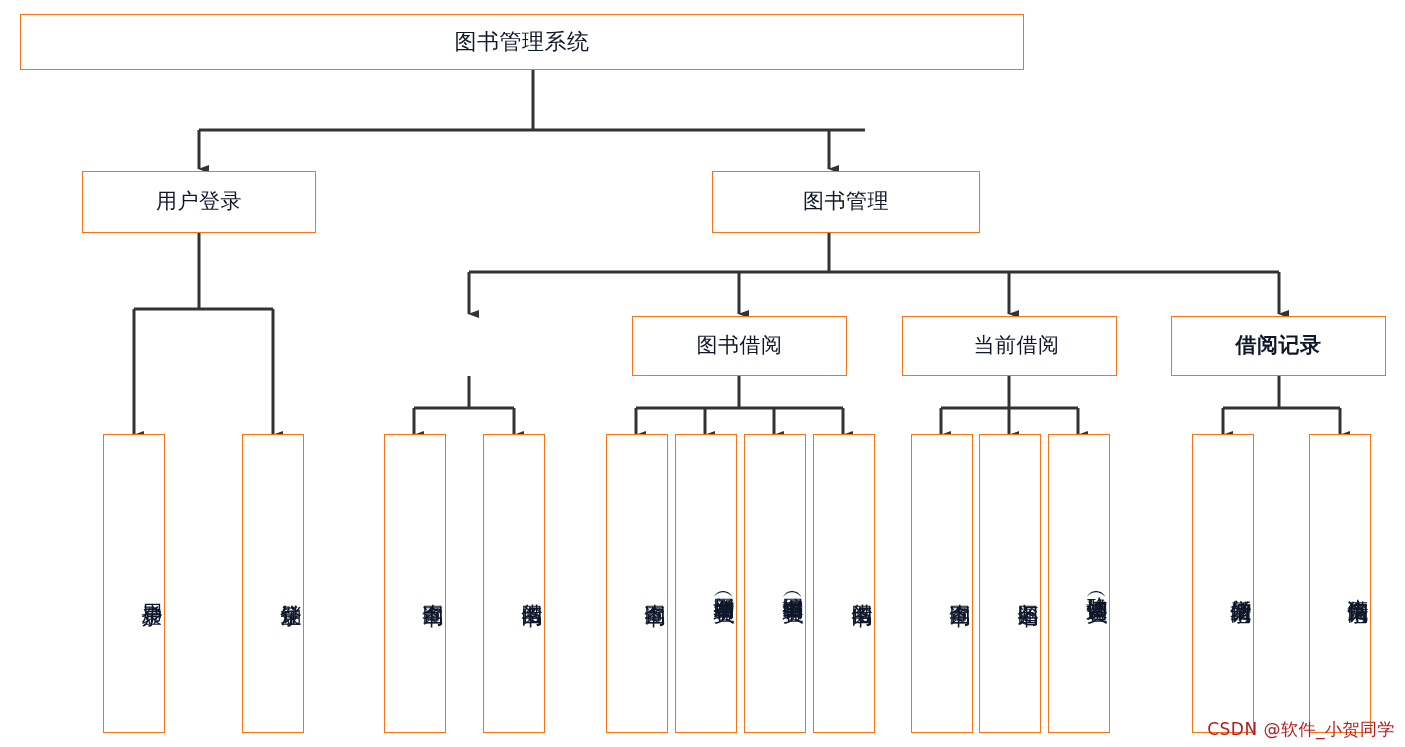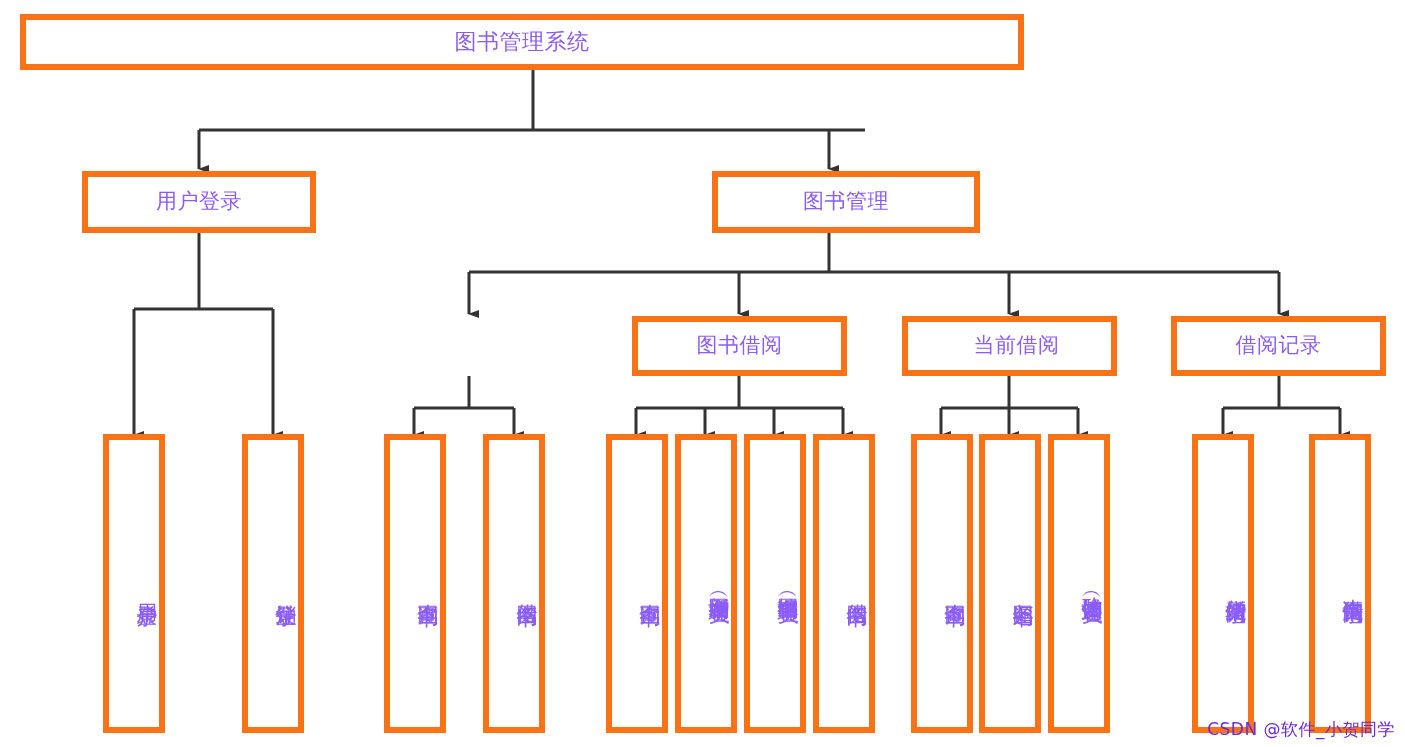--- a/index.html
+++ b/index.html
@@ -23,25 +23,25 @@
     left: 0;
     top: 0;
     width: 1405px;
     height: 747px;
     pointer-events: none;
   }
   .node {
     position: absolute;
     box-sizing: border-box;
     background: #ffffff;
-    border: 6px solid #f97316;
+    border: 1px solid #f97316;
     display: flex;
     align-items: center;
     justify-content: center;
-    color: #8b5cf6;
+    color: #0f172a;
     line-height: 1.22;
   }
   .node.horiz {
     font-size: 21px;
     letter-spacing: 0.5px;
     padding: 0 6px;
   }
   .node.root {
     font-size: 22px;
   }
@@ -59,21 +59,21 @@
     padding-top: 8px;
   }
   .node-label {
     display: block;
   }
   .watermark {
     position: absolute;
     right: 10px;
     bottom: 6px;
     font-size: 17px;
-    color: #6d28d9;
+    color: #b91c1c;
     letter-spacing: 0.5px;
     white-space: nowrap;
     user-select: none;
   }
 </style>
 </head>
 <body>
 
 <div id="diagram-root">
 
@@ -137,21 +137,21 @@
   <div class="node horiz" style="left:712px; top:171px; width:268px; height:62px;text-align:center;">
     <span class="node-label">图书管理</span>
   </div>
 
   <div class="node horiz" style="left:632px; top:316px; width:215px; height:60px;">
     <span class="node-label">图书借阅</span>
   </div>
   <div class="node horiz" style="left:902px; top:316px; width:215px; height:60px;padding-left:20px;">
     <span class="node-label">当前借阅</span>
   </div>
-  <div class="node horiz" style="left:1171px; top:316px; width:215px; height:60px;">
+  <div class="node horiz" style="left:1171px; top:316px; width:215px; height:60px;font-weight:bold;">
     <span class="node-label">借阅记录</span>
   </div>
 
   <div class="node vert" style="left:103px; top:434px; width:62px; height:299px;">
     <span class="node-label">用户登录</span>
   </div>
   <div class="node vert" style="left:242px; top:434px; width:62px; height:299px;">
     <span class="node-label">注销登录</span>
   </div>
 

